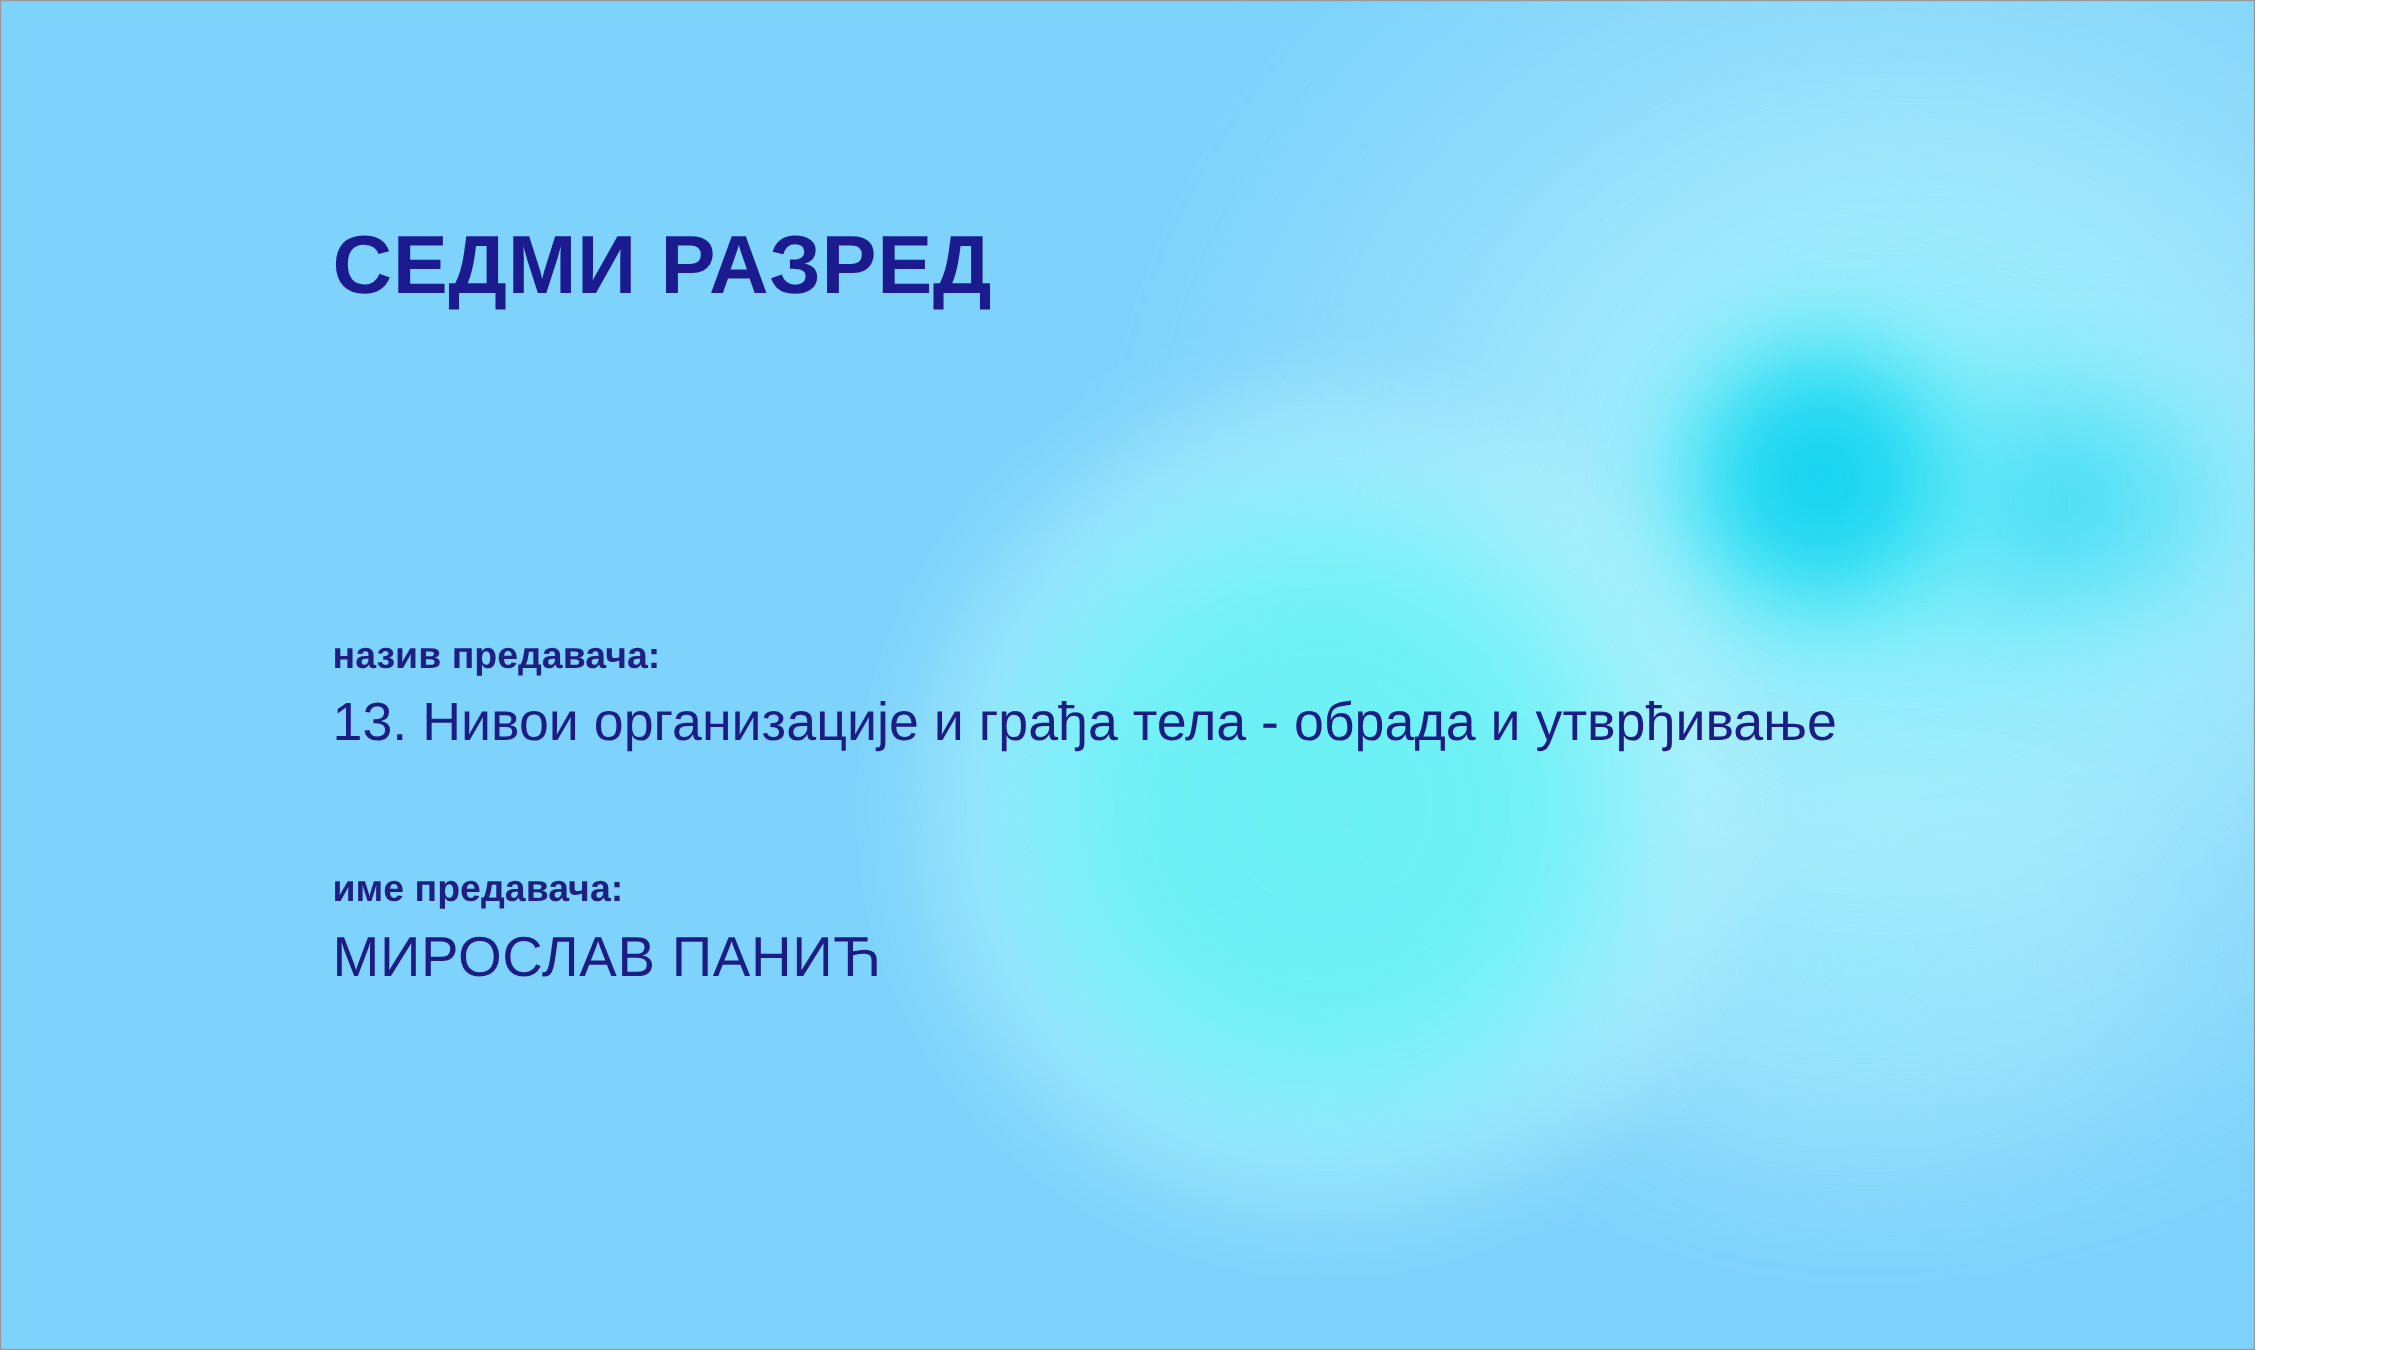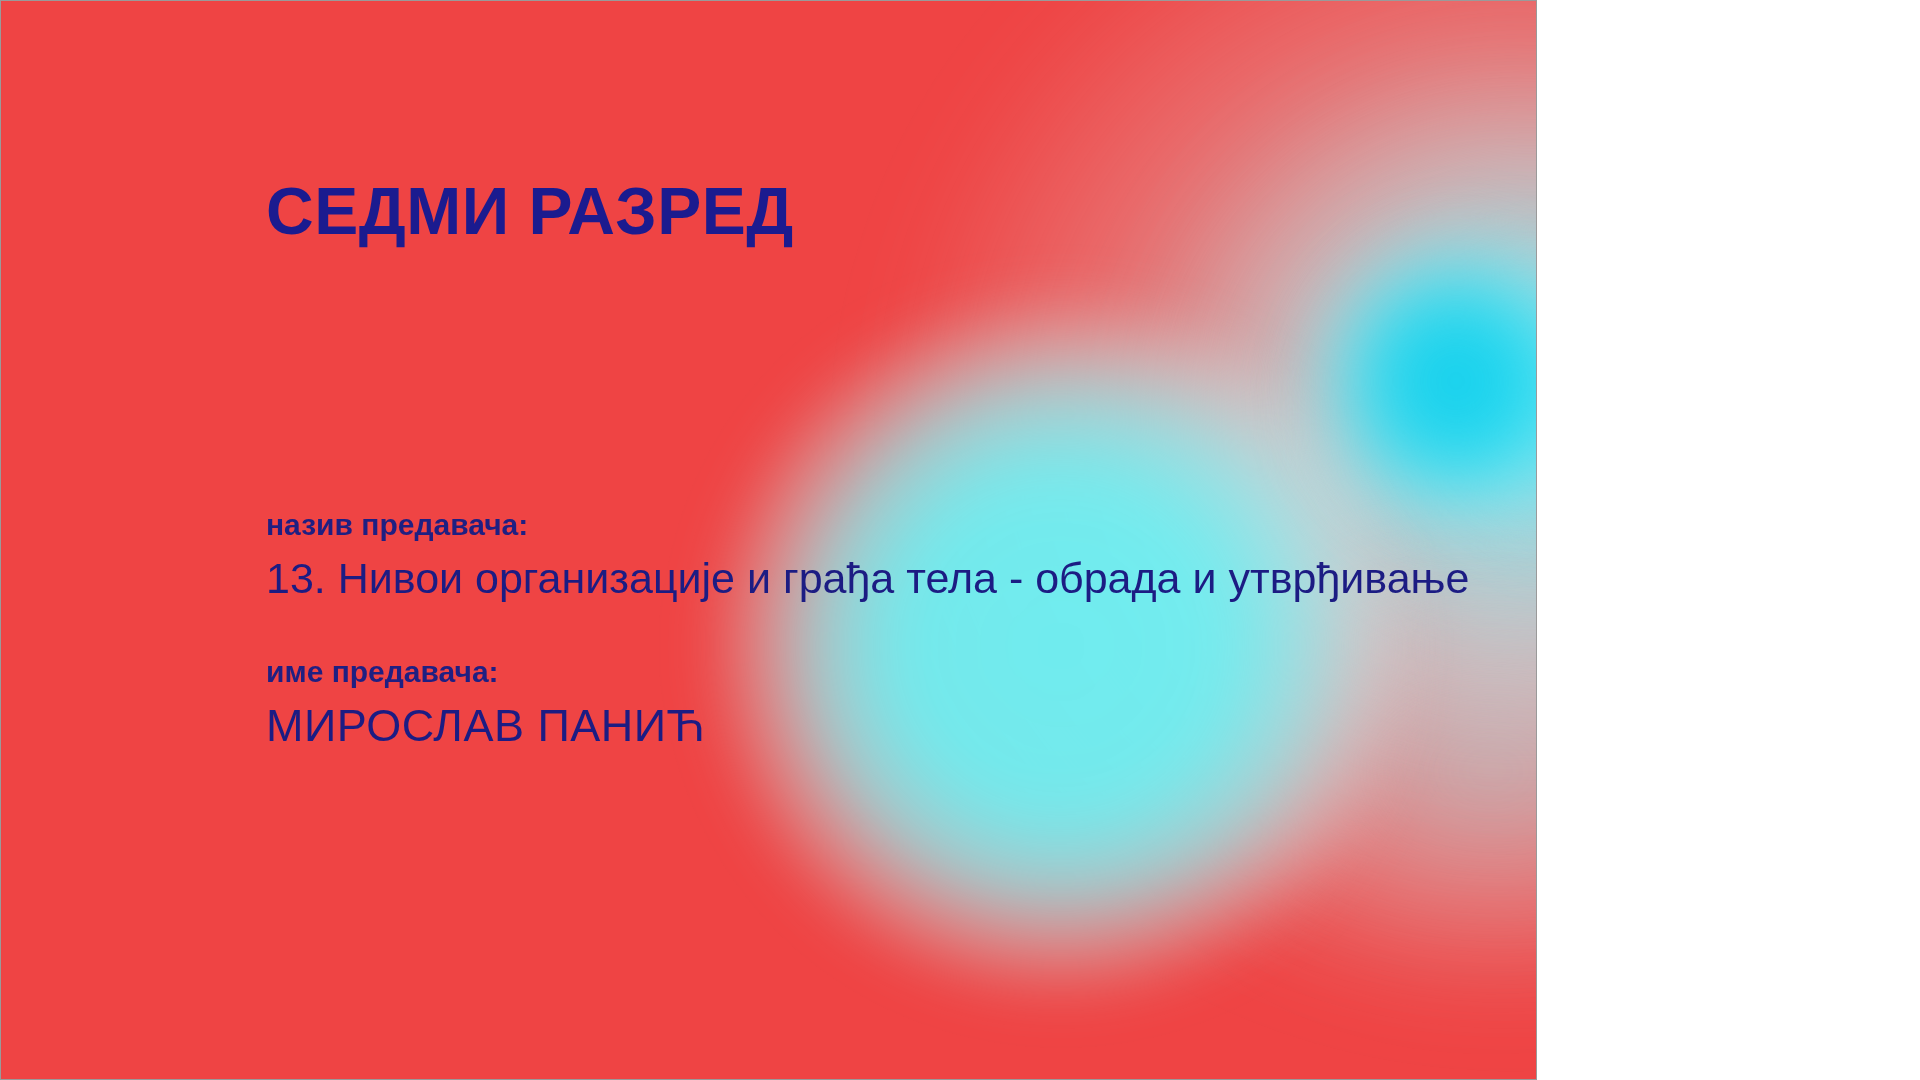--- a/index.html
+++ b/index.html
@@ -4,24 +4,24 @@
 <title>Naslovna slajd</title>
 <style>
   html, body {
     margin: 0;
     padding: 0;
     background: #ffffff;
   }
 
   #slide {
     position: relative;
-    width: 1537px;
+    width: 1804px;
     height: 1080px;
     overflow: hidden;
-    background: #ef4444;
+    background: #7dd3fc;
     box-sizing: border-box;
     border: 1px solid #9a9a9a;
     font-family: "Liberation Sans", "DejaVu Sans", sans-serif;
   }
 
   
   .blob {
     position: absolute;
     border-radius: 50%;
     pointer-events: none;
@@ -136,21 +136,21 @@
   }
 
   .field {
     position: absolute;
     left: 0;
     white-space: nowrap;
   }
 
   .field-subject   { top: 318px; }
   .field-lecture   { top: 505px; }
-  .field-presenter { top: 652px; }
+  .field-presenter { top: 692px; }
 
   .field-label {
     display: block;
     font-size: 30px;
     font-weight: 600;
     line-height: 1.25;
     color: #1f1f82;
     margin: 0 0 10px 0;
   }
 

